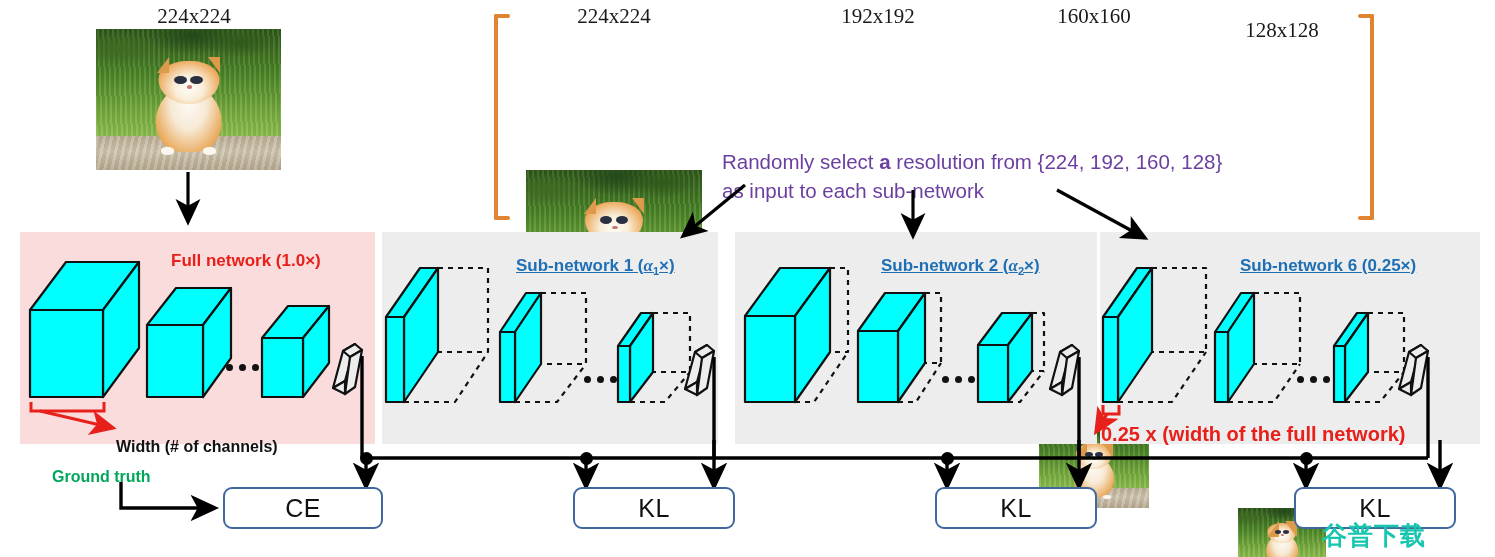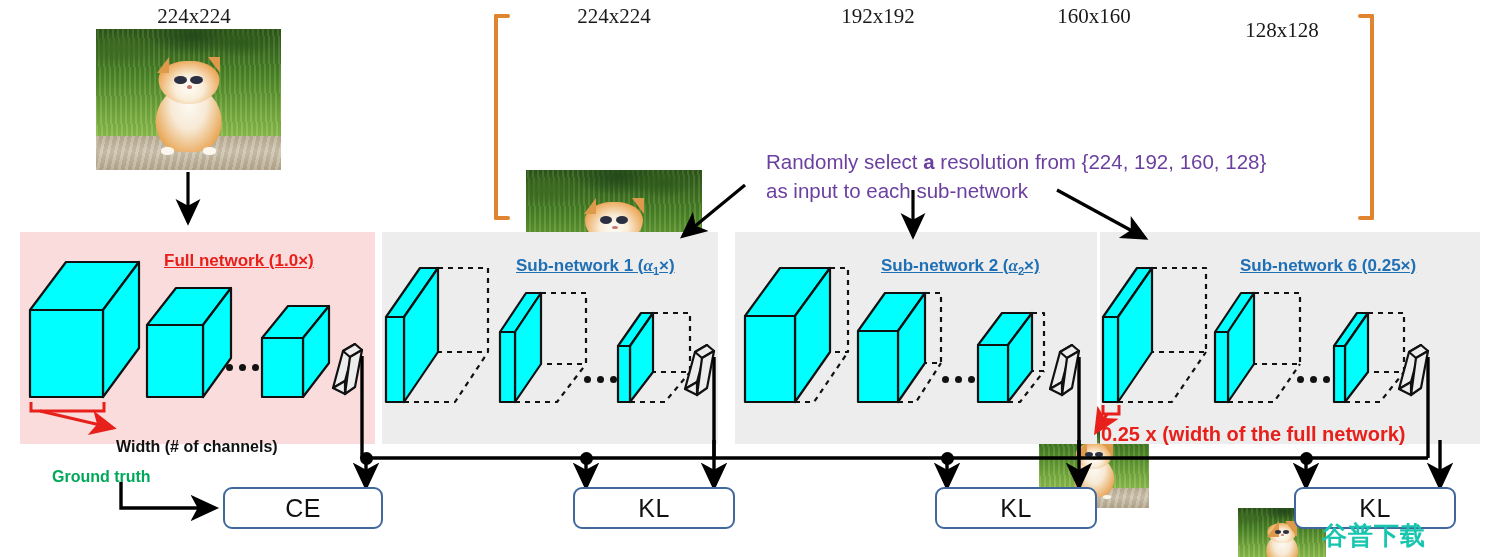--- a/index.html
+++ b/index.html
@@ -62,21 +62,20 @@
   .k-paw.l{left:35%;} .k-paw.r{right:35%;}
 
   
   .bracket{position:absolute;}
   .bracket i{position:absolute;background:#E0842F;display:block;}
 
   
   .purple{
     color:#6B3FA0;font-size:20.5px;line-height:27px;white-space:nowrap;
     font-family:"Liberation Sans","DejaVu Sans",sans-serif;
-    margin-left:44px;
   }
   .purple b{font-weight:700;}
 
   
   .panel{position:absolute;}
   .panel.full{background:#FBDCDC;}
   .panel.sub{background:#EDEDED;}
 
   .ptitle{position:absolute;font-weight:700;white-space:nowrap;font-size:17px;}
   .ptitle.red{color:#E8201B;}
@@ -197,21 +196,21 @@
 <div class="abs purple nosel" style="left:722px;top:148px;">
   <span>Randomly select </span><b>a</b><span> resolution from {224, 192, 160, 128}</span>
 </div>
 <div class="abs purple nosel" style="left:722px;top:177px;">as input to each sub-network</div>
 
 <div class="panel full" style="left:20px;top:232px;width:355px;height:212px;"></div>
 <div class="panel sub" style="left:382px;top:232px;width:336px;height:212px;"></div>
 <div class="panel sub" style="left:735px;top:232px;width:362px;height:212px;"></div>
 <div class="panel sub" style="left:1100px;top:232px;width:380px;height:212px;"></div>
 
-<div class="ptitle red nosel" style="left:164px;top:251px;text-decoration:underline;">Full network (1.0×)</div>
+<div class="ptitle red nosel" style="left:171px;top:251px;">Full network (1.0×)</div>
 
 <div class="ptitle blue nosel" style="left:516px;top:256px;">
   <span>Sub-network 1 (</span><em>α</em><sub>1</sub><span>×)</span>
 </div>
 
 <div class="ptitle blue nosel" style="left:881px;top:256px;">
   <span>Sub-network 2 (</span><em>α</em><sub>2</sub><span>×)</span>
 </div>
 
 <div class="ptitle blue nosel" style="left:1240px;top:256px;">Sub-network 6 (0.25×)</div>

